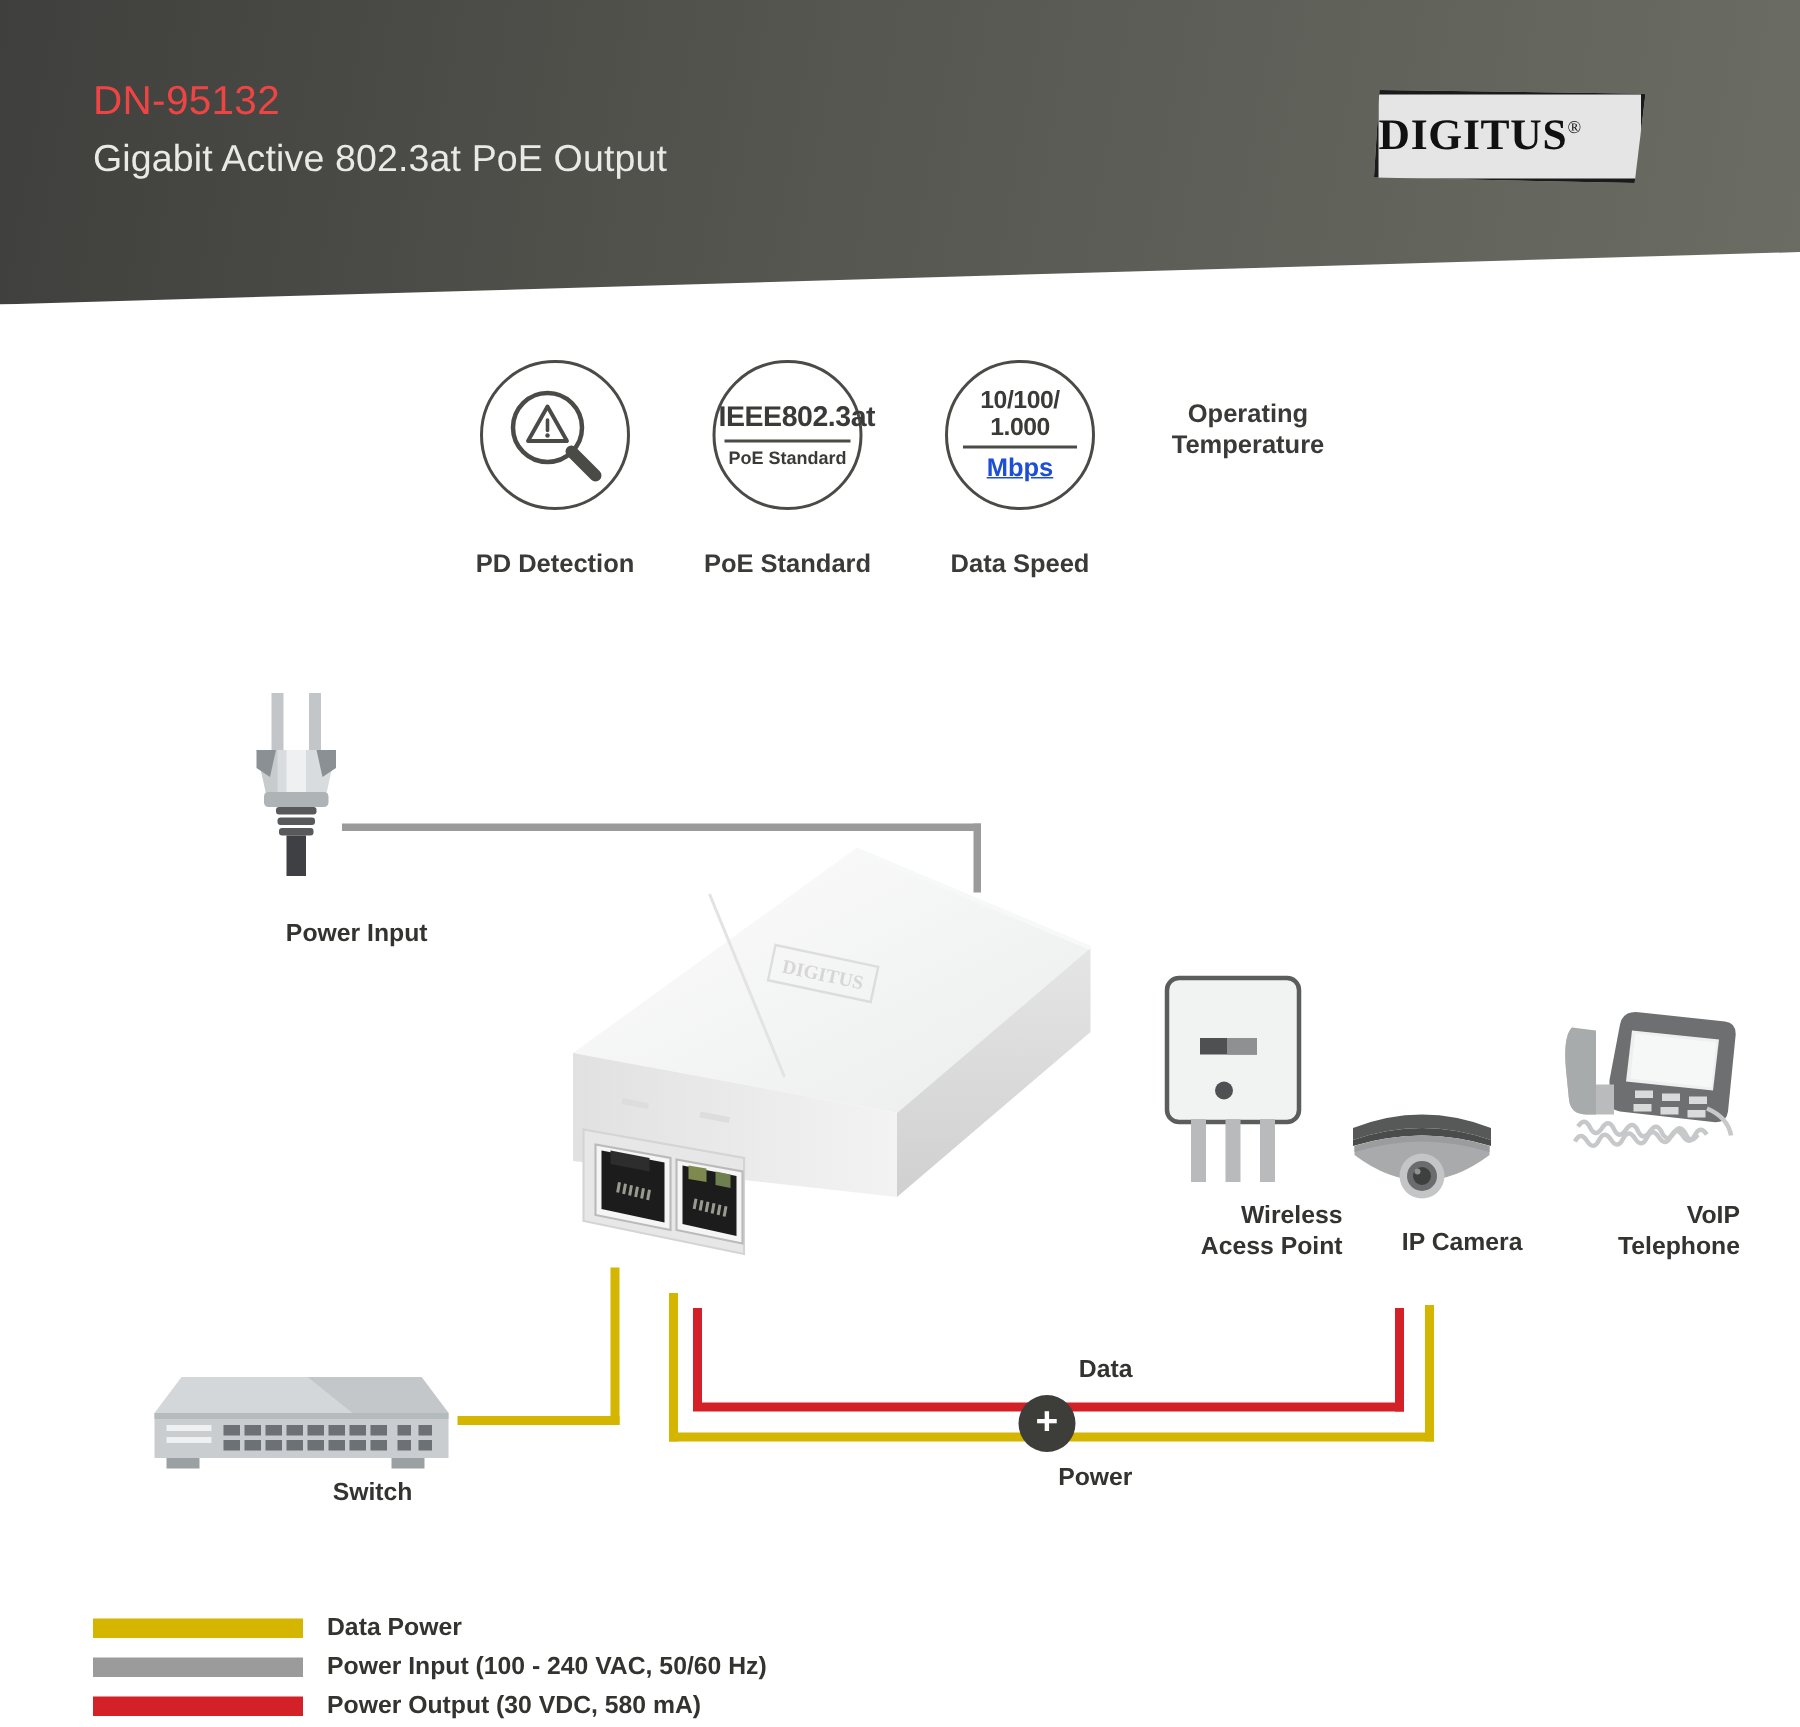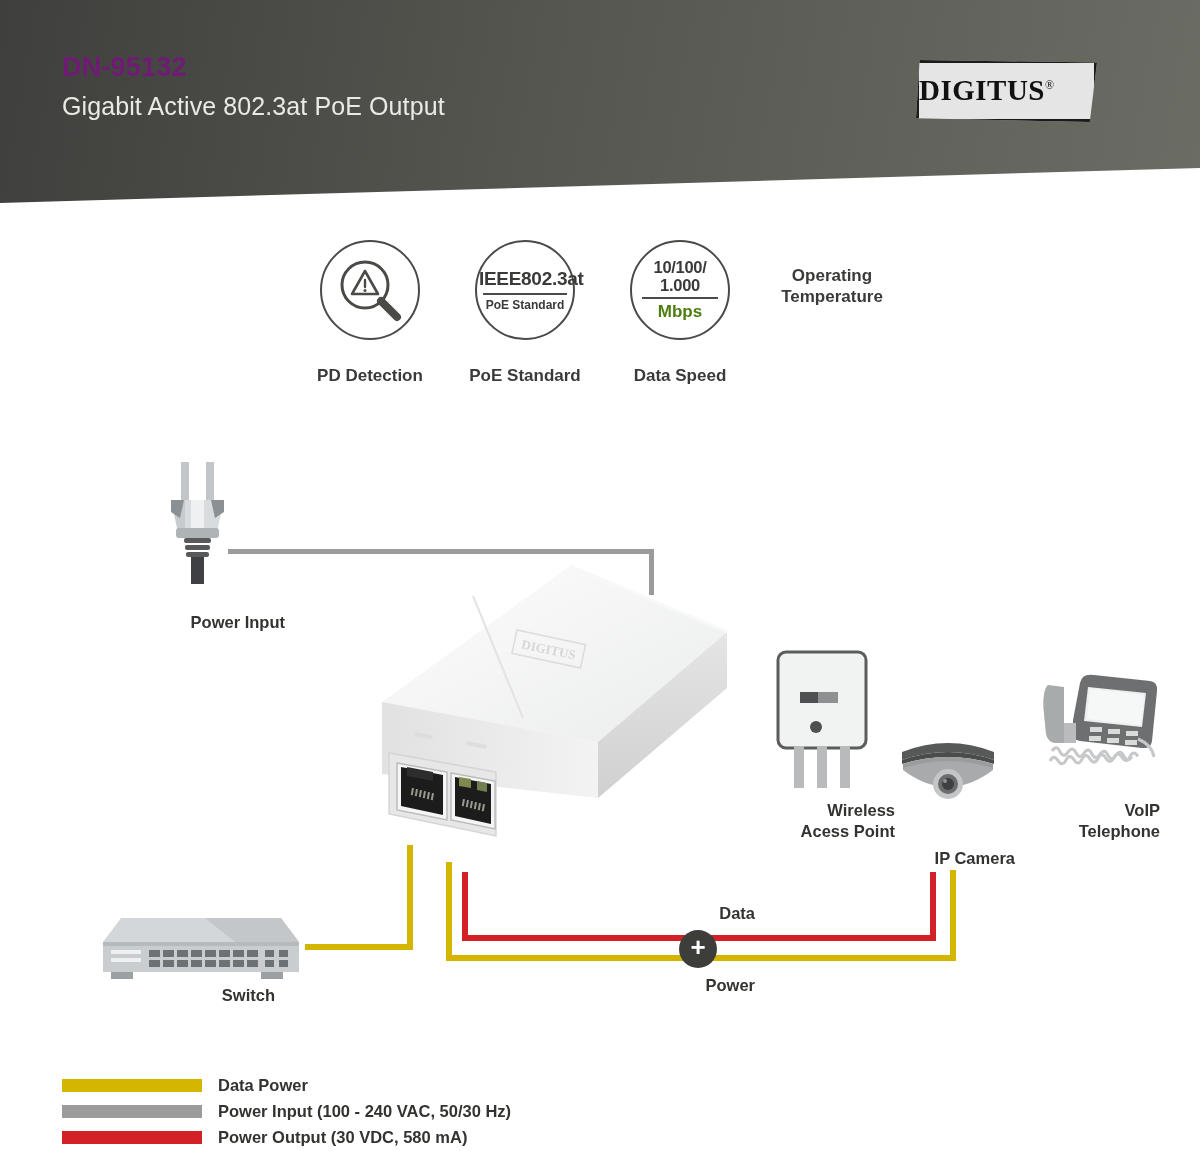--- a/index.html
+++ b/index.html
@@ -11,21 +11,21 @@
   .stage{position:relative;width:1200px;height:1151px;}
 
   
   .header{
     position:absolute;left:0;top:0;width:1200px;height:205px;
     background:linear-gradient(100deg,#3f403d 0%,#55564f 45%,#6b6c64 100%);
     clip-path:polygon(0 0,1200px 0,1200px 168px,0 203px);
   }
   .hdr-title{
     position:absolute;left:62px;top:52px;
-    font-size:27px;font-weight:bold;color:#701a75;letter-spacing:.2px;
+    font-size:27px;font-weight:normal;color:#ef4444;letter-spacing:.2px;
   }
   .hdr-sub{
     position:absolute;left:62px;top:92px;
     font-size:25px;font-weight:400;color:#e9e9e6;letter-spacing:.1px;
   }
   .logo-box{
     position:absolute;left:916px;top:60px;width:175px;height:56px;
     background:#e5e5e5;border:3px solid #1b1b1b;
     clip-path:polygon(2% 0,100% 4%,96% 100%,0 94%);
     display:flex;align-items:center;justify-content:flex-start;
@@ -47,21 +47,21 @@
     position:relative;box-sizing:border-box;
   }
   .feat .flabel{
     margin-top:25px;font-size:17px;font-weight:bold;color:#3a3a38;line-height:1.25;
   }
   .ieee-top{font-size:19px;font-weight:bold;color:#3a3a38;letter-spacing:-.3px;}
   .ieee-rule{height:2px;background:#4a4a47;margin:3px 4px;}
   .ieee-bot{font-size:12px;font-weight:bold;color:#3a3a38;}
   .spd-top{font-size:16.5px;font-weight:bold;color:#3a3a38;line-height:1.12;letter-spacing:-.3px;}
   .spd-rule{height:2px;background:#4a4a47;margin:3px 2px;}
-  .spd-bot{font-size:17px;font-weight:bold;color:#4d7c0f;}
+  .spd-bot{font-size:17px;font-weight:bold;color:#1d4ed8;text-decoration:underline;}
   .temp-val{font-size:14.5px;font-weight:bold;color:#3a3a38;letter-spacing:-.4px;}
 
   
   .dlabel{
     position:absolute;text-align:right;font-size:16.5px;
     font-weight:bold;color:#333330;line-height:1.25;
   }
 
   
   .cable{position:absolute;background:#d4b500;}
@@ -249,21 +249,21 @@
       <path d="M4 14 Q50 -4 96 14 L96 22 Q50 6 4 22 Z" fill="#575858"></path>
       <path d="M4 22 Q50 6 96 22 L96 26 Q50 12 4 26 Z" fill="#4a4b4b"></path>
       <path d="M5 26 Q50 12 95 26 L95 32 Q50 66 5 32 Z" fill="#a8aaab"></path>
       <path d="M5 26 Q50 12 95 26 L95 30 Q50 16 5 30 Z" fill="#9a9c9d"></path>
       <circle cx="50" cy="46" r="15" fill="#c3c5c6"></circle>
       <circle cx="50" cy="46" r="10" fill="#6a6c6d"></circle>
       <circle cx="50" cy="46" r="6" fill="#3e4040"></circle>
       <circle cx="47" cy="43" r="2" fill="#8f9191"></circle>
     </svg>
   </div>
-  <div class="dlabel" style="left:880px;top:818px;width:135px;margin-top:30px;">IP Camera</div>
+  <div class="dlabel" style="left:880px;top:818px;width:135px;">IP Camera</div>
 
   <div style="position:absolute;left:1018px;top:665px;">
     <svg width="145" height="125" viewBox="0 0 145 125">
       <path d="M55 55 L62 18 Q64 8 76 10 L132 16 Q140 17 139 26 L134 76 Q133 84 124 83 L62 76 Q54 75 55 66 Z" fill="#6d6f70"></path>
       <path d="M70 22 L128 28 L124 62 L66 56 Z" fill="#eef0f0"></path>
       <path d="M72 24 L126 30 L123 60 L69 54 Z" fill="#f6f8f8"></path>
       <g fill="#d9dbdb">
         <rect x="72" y="62" width="12" height="5"></rect>
           <rect x="90" y="64" width="12" height="5"></rect>
           <rect x="108" y="66" width="12" height="5"></rect>
@@ -336,21 +336,21 @@
   </div>
   <div class="dlabel" style="left:640px;top:975px;width:115px;">Power</div>
 
   <div class="legend">
     <div class="lg-row">
       <div class="lg-swatch" style="background:#d4b500;"></div>
       <div class="lg-text">Data Power</div>
     </div>
     <div class="lg-row">
       <div class="lg-swatch" style="background:#9b9b9b;"></div>
-      <div class="lg-text">Power Input (100 - 240 VAC, 50/30 Hz)</div>
+      <div class="lg-text">Power Input (100 - 240 VAC, 50/60 Hz)</div>
     </div>
     <div class="lg-row">
       <div class="lg-swatch" style="background:#d42027;"></div>
       <div class="lg-text">Power Output (30 VDC, 580 mA)</div>
     </div>
   </div>
 
 </div>
 
 </body></html>

